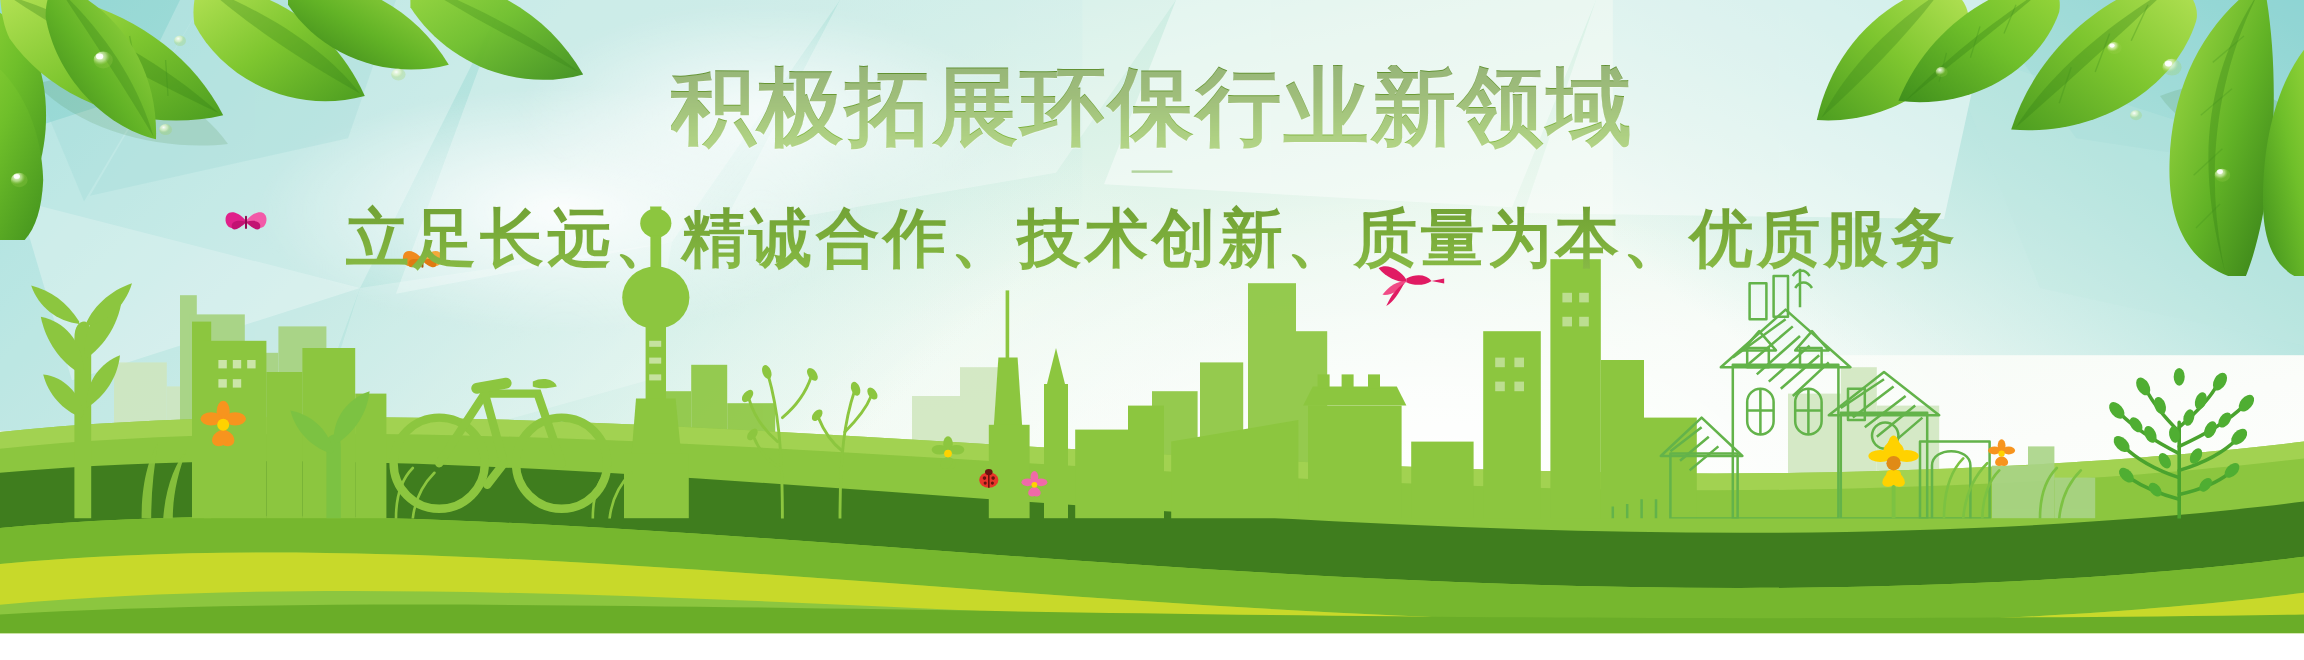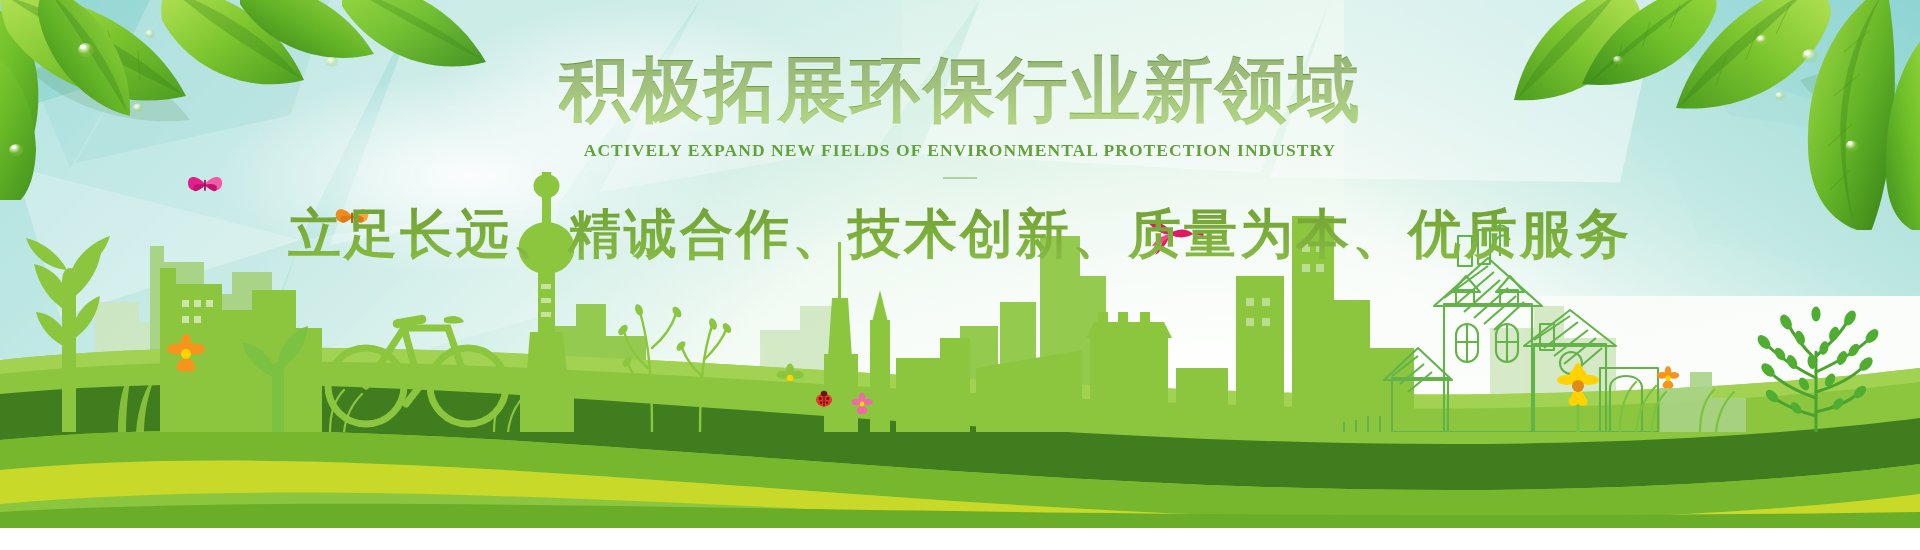--- a/index.html
+++ b/index.html
@@ -145,21 +145,20 @@
       </g>
       <g fill="#ffffff" opacity="0.45">
         <polygon points="980,0 1330,0 1260,180 920,160"></polygon>
         <polygon points="1330,0 1660,0 1620,190 1270,185"></polygon>
       </g>
     </svg>
   </div>
 
   <div class="textblock">
     <div class="title-cn">积极拓展环保行业新领域</div>
-    <div class="subtitle-en">ACTIVELY EXPAND NEW FIELDS OF ENVIRONMENTAL PROTECTION INDUSTRY</div>
     <div class="divider"></div>
     <div class="slogan-cn">立足长远、精诚合作、技术创新、质量为本、优质服务</div>
   </div>
 
   <div class="layer" id="sceneFar">
     <svg viewBox="0 0 1920 200" preserveAspectRatio="none" height="200">
       <g fill="#cfe6bd" opacity="0.85">
         <rect x="95" y="92" width="44" height="108"></rect>
         <rect x="139" y="112" width="34" height="88"></rect>
         <rect x="173" y="78" width="30" height="122"></rect>

